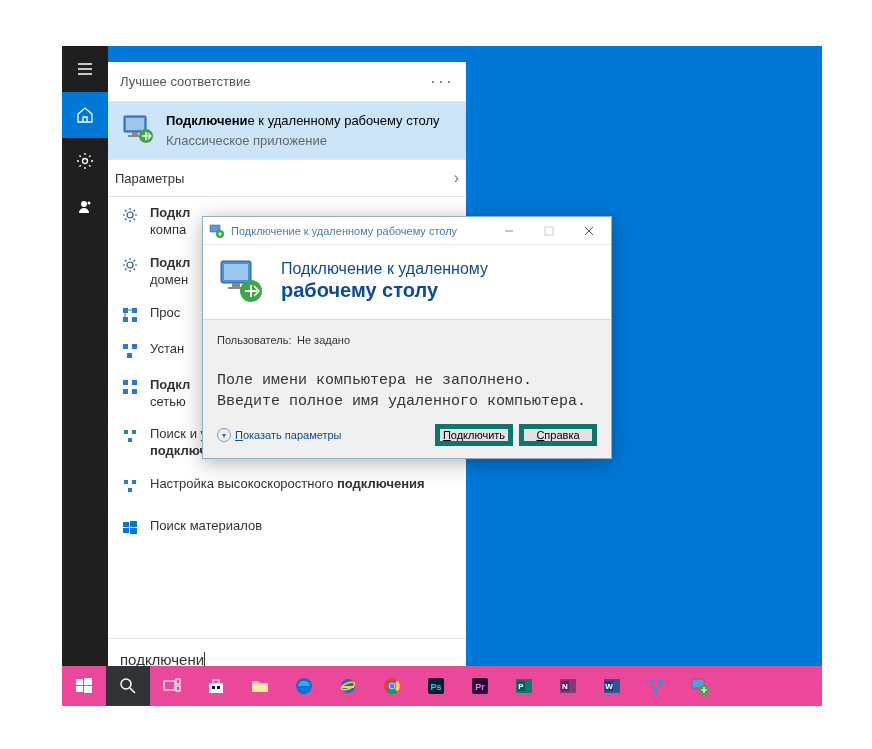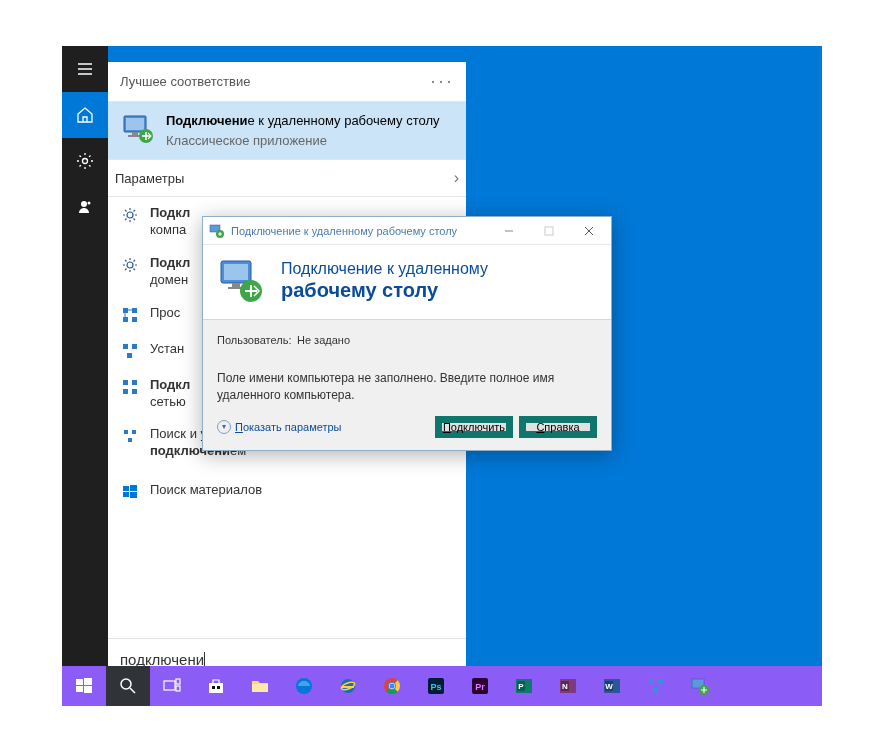--- a/index.html
+++ b/index.html
@@ -1,18 +1,18 @@
 <!DOCTYPE html>
 <html><head>
 <meta charset="utf-8">
 <style>
 * { box-sizing: border-box; margin: 0; padding: 0; }
 body { font-family: "Segoe UI", Tahoma, sans-serif; background: #fff; width: 872px; height: 749px; position: relative; overflow: hidden; }
 .desktop { position: absolute; left: 62px; top: 46px; width: 760px; height: 660px; background: #0078d7; }
-.taskbar { position: absolute; left: 62px; bottom: 43px; width: 760px; height: 40px; background: #8b5cf6; display: flex; align-items: flex-end; }
+.taskbar { position: absolute; left: 62px; bottom: 43px; width: 760px; height: 40px; background: #ec4899; display: flex; align-items: flex-end; }
 .tb-item { width: 44px; height: 40px; display: flex; align-items: center; justify-content: center; color: #fff; font-size: 16px; }
 .tb-item svg { width: 20px; height: 20px; }
 .search-panel { position: absolute; left: 62px; top: 46px; width: 46px; height: 620px; background: #1f1f1f; display: flex; flex-direction: column; align-items: center; }
 .sp-icon { width: 46px; height: 46px; display: flex; align-items: center; justify-content: center; color: #fff; }
 .sp-icon.active { background: #0078d7; }
 .sp-icon svg { width: 18px; height: 18px; }
 .hamburger { height: 46px; }
 .search-results { position: absolute; left: 108px; top: 62px; width: 358px; height: 620px; background: #fff; display: flex; flex-direction: column; font-size: 13px; color: #333; }
 .sr-header { height: 40px; display: flex; align-items: center; justify-content: space-between; padding: 0 12px; border-bottom: 1px solid #e5e5e5; color: #555; }
 .sr-more { font-size: 18px; color: #777; letter-spacing: 2px; }
@@ -42,26 +42,26 @@
 .rdp-header { background: #fff; padding: 12px 14px 14px; display: flex; gap: 16px; border-bottom: 1px solid #d8d8d8; }
 .rdp-logo { width: 48px; height: 48px; }
 .rdp-header-text { font-size: 16px; color: #0a4b9a; line-height: 1.2; padding-top: 2px; }
 .rdp-header-text .bold { font-weight: 700; font-size: 20px; }
 .rdp-body { background: #f0f0f0; padding: 14px 14px 12px; }
 .rdp-row { display: flex; align-items: center; margin-bottom: 10px; }
 .rdp-label { width: 80px; font-size: 11px; color: #333; }
 .rdp-label u { text-decoration: underline; }
 .rdp-combo { flex: 1; max-width: 230px; height: 22px; border: 1px solid #7a7a7a; background: #fff; display: flex; align-items: center; padding: 0 4px; justify-content: space-between; font-size: 11px; color: #888; }
 .rdp-user { font-size: 11px; color: #333; }
-.rdp-hint { font-size: 12px; color: #333; line-height: 1.4; margin: 24px 0 12px; }
+.rdp-hint { font-size: 15px; color: #333; line-height: 1.4; margin: 24px 0 12px; font-family: Liberation Mono, monospace; }
 .rdp-footer { display: flex; align-items: center; justify-content: space-between; }
 .rdp-expand { display: flex; align-items: center; gap: 4px; color: #0a4b9a; font-size: 11px; }
 .rdp-expand-icon { width: 14px; height: 14px; border: 1px solid #7a9fc9; border-radius: 50%; display: flex; align-items: center; justify-content: center; font-size: 8px; color: #3a6ba8; }
 .rdp-buttons { display: flex; gap: 6px; }
-.rdp-btn { min-width: 78px; height: 22px; border: 7px solid #0f766e; background: #e1e1e1; font-size: 11px; display: flex; align-items: center; justify-content: center; }
+.rdp-btn { min-width: 78px; height: 22px; border: 5px solid #0f766e; background: #e1e1e1; font-size: 11px; display: flex; align-items: center; justify-content: center; }
 .rdp-btn u { text-decoration: underline; }
 .mini-rdp-icon { display: inline-block; }
 </style>
 </head>
 <body>
 
 <div class="desktop"></div>
 
 <div class="search-panel">
   <div class="sp-icon hamburger">
@@ -174,20 +174,30 @@
     <div class="sr-item">
       <div class="sr-item-icon">
           <svg viewBox="0 0 18 18" fill="#2a7ac8">
             <rect x="3" y="3" width="4" height="4"></rect>
             <rect x="11" y="3" width="4" height="4"></rect>
             <rect x="7" y="11" width="4" height="4"></rect>
           </svg>
         </div>
       <div class="sr-item-text"><span>Поиск и устранение проблем с сетью и </span><b>подключени</b><span>ем</span></div>
     </div>
+    <div class="sr-item">
+      <div class="sr-item-icon">
+          <svg viewBox="0 0 18 18" fill="#2a7ac8">
+            <rect x="3" y="3" width="4" height="4"></rect>
+            <rect x="11" y="3" width="4" height="4"></rect>
+            <rect x="7" y="11" width="4" height="4"></rect>
+          </svg>
+        </div>
+      <div class="sr-item-text"><span>Настройка высокоскоростного </span><b>подключения</b></div>
+    </div>
     <div class="sr-item" style="margin-top:6px;">
       <div class="sr-item-icon">
           <svg viewBox="0 0 18 18" fill="#0078d7">
             <rect x="2" y="3" width="6" height="5"></rect>
             <rect x="9" y="2" width="7" height="6"></rect>
             <rect x="2" y="9" width="6" height="5"></rect>
             <rect x="9" y="9" width="7" height="6"></rect>
           </svg>
         </div>
       <div class="sr-item-text">Поиск материалов</div>

